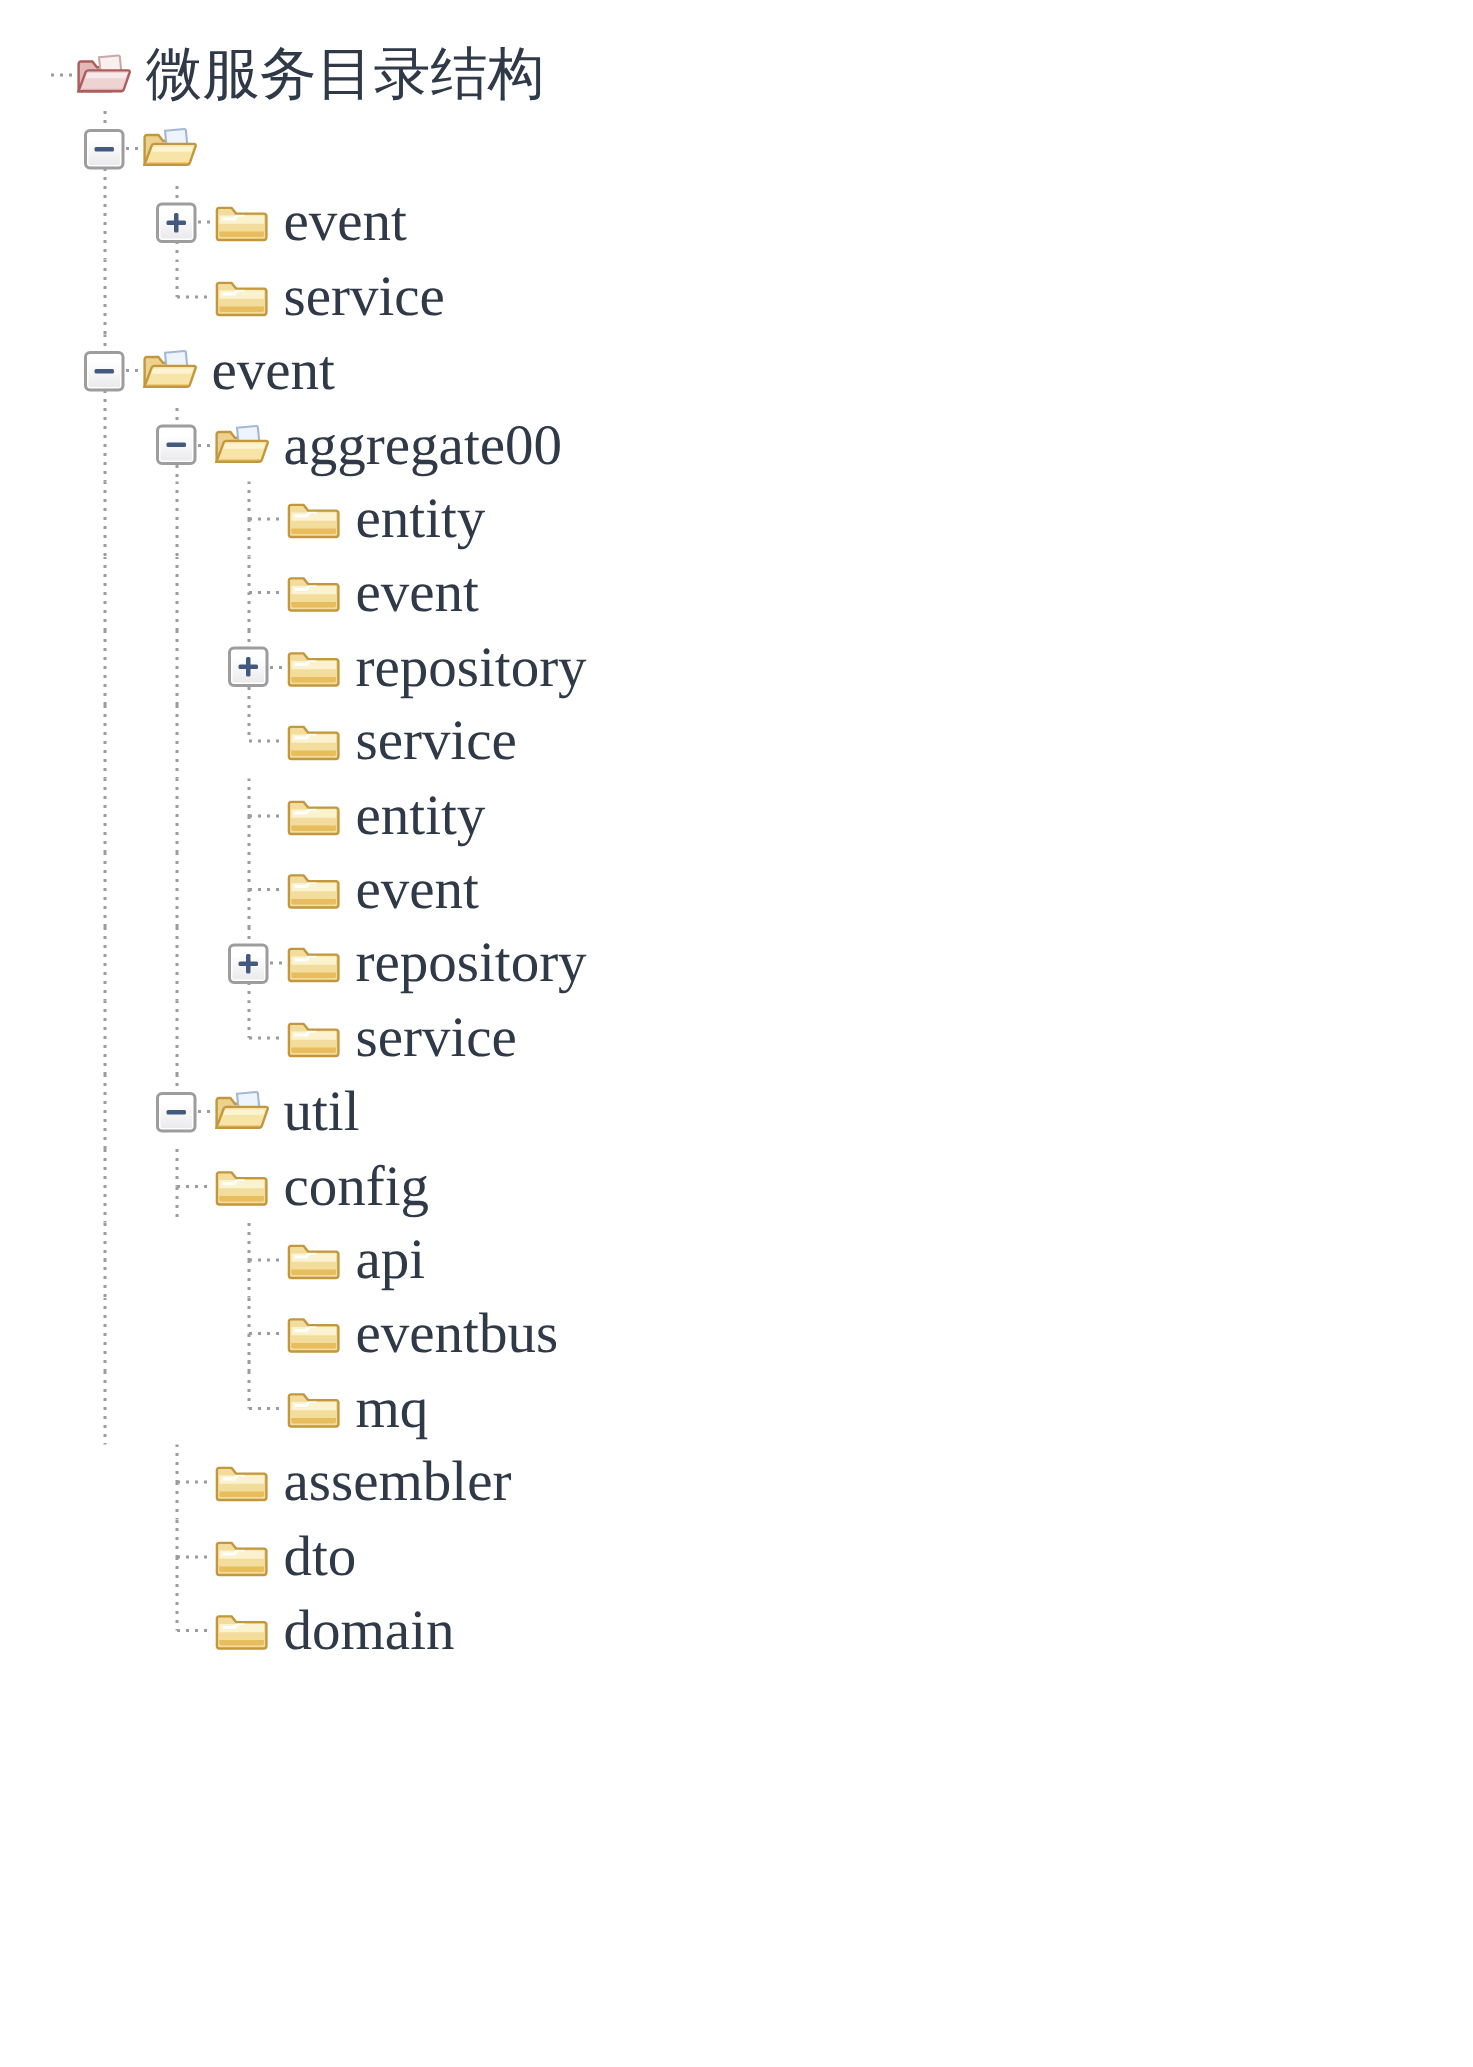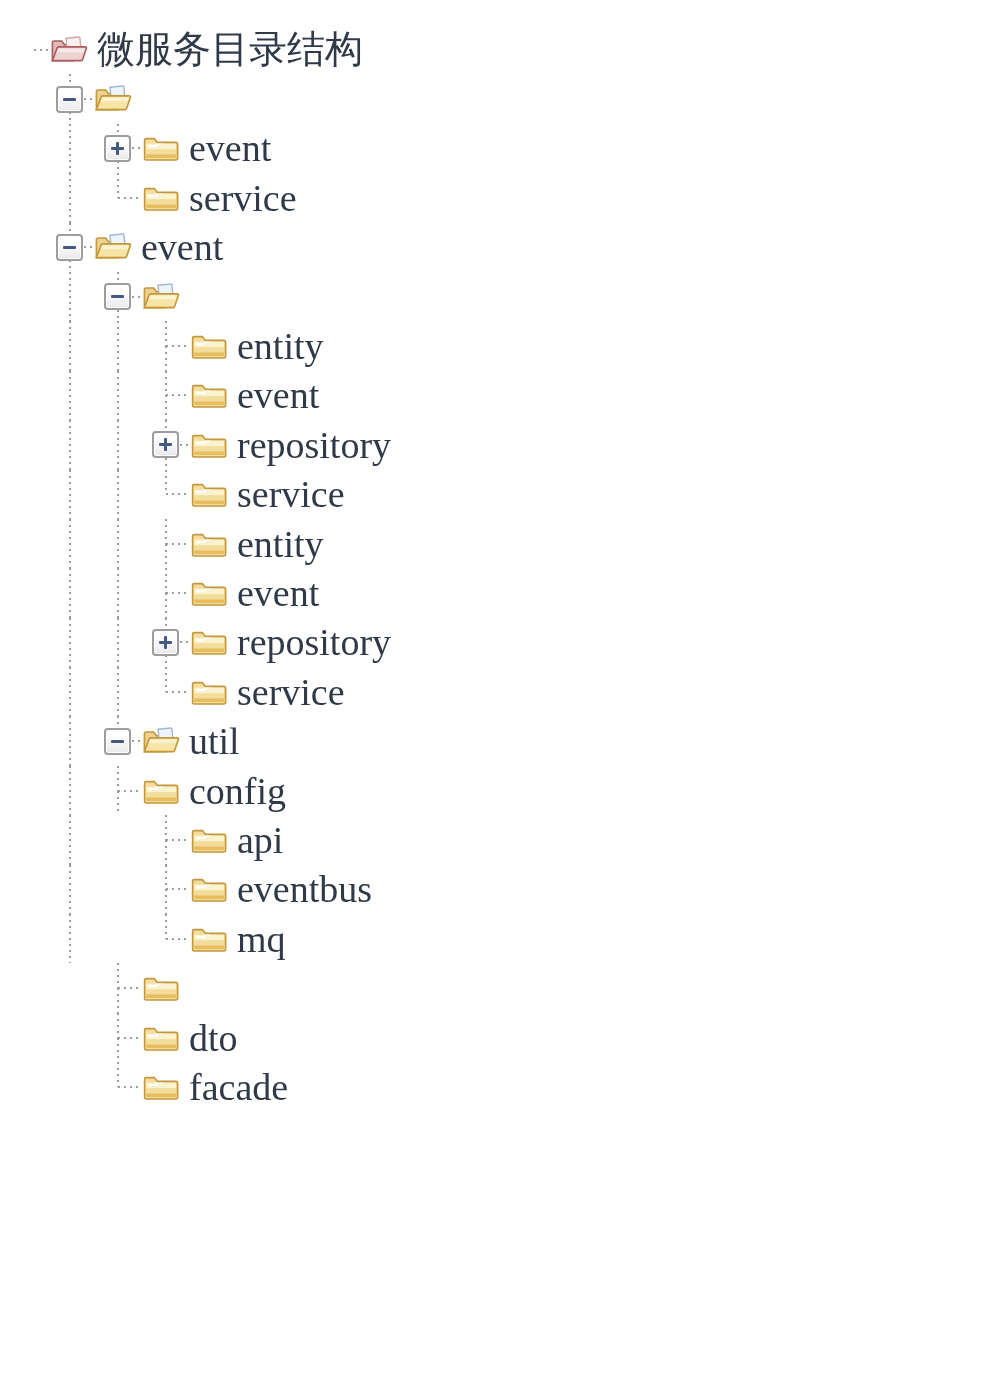--- a/index.html
+++ b/index.html
@@ -133,20 +133,21 @@
         <div class="toggle"></div>
       </div>
       <svg class="icon" width="38" height="32" viewBox="0 0 19 16" aria-hidden="true">
     <path d="M1.2 13.4 V4.3 a.8.8 0 0 1 .8-.8 h3.8 l1.5 1.9 h4.6 v8 z" fill="#ecd28e" stroke="#c2973e" stroke-width=".8"></path>
     <path d="M8 2.1 L14.4 1.5 a.5.5 0 0 1 .55.45 L15.6 8.4 L8.7 9.1 z" fill="#eef4fb" stroke="#a3b8d4" stroke-width=".7"></path>
     <path d="M1.2 13.4 L3.5 7.1 a1 1 0 0 1 .94-.65 H17.7 a.55.55 0 0 1 .52.73 L16.3 12.7 a1 1 0 0 1-.94.7 H1.2 z" fill="#f6e5a7"></path>
     <path d="M4.1 7.3 h13.3 l-.6 1.8 H3.4 z" fill="#fcf3d2"></path>
     <path d="M2.2 12.6 h13.7 l-.1.3 a.9.9 0 0 1-.85.5 H2 z" fill="#ecc468"></path>
     <path d="M1.2 13.4 L3.5 7.1 a1 1 0 0 1 .94-.65 H17.7 a.55.55 0 0 1 .52.73 L16.3 12.7 a1 1 0 0 1-.94.7 H1.2 z" fill="none" stroke="#c2973e" stroke-width=".8"></path>
   </svg>
+      <span class="label">aggregate00</span>
     </div>
     <div class="row">
       <div class="cell">
         <div class="vfull"></div>
       </div>
       <div class="cell">
         <div class="vfull"></div>
       </div>
       <div class="cell">
         <div class="vtop"></div>
@@ -409,20 +410,21 @@
         <div class="vbot"></div>
         <div class="hstub"></div>
       </div>
       <svg class="icon" width="38" height="32" viewBox="0 0 19 16" aria-hidden="true">
     <path d="M1.3 13.2 V4.1 a.8.8 0 0 1 .8-.8 h4.1 l1.5 1.9 h9.3 a.8.8 0 0 1 .8.8 v7.2 a.8.8 0 0 1-.8.8 H2.1 a.8.8 0 0 1-.8-.8 z" fill="#f2dd9c"></path>
     <path d="M2.1 5.8 h14.9 v2.8 H2.1 z" fill="#fbf3d0"></path>
     <path d="M2.1 11.2 h14.9 v1.2 a.6.6 0 0 1-.6.6 H2.7 a.6.6 0 0 1-.6-.6 z" fill="#e7bd5e"></path>
     <path d="M3.2 7 h3.9 l1.1-1.3 h2.3" fill="none" stroke="#ffffff" stroke-width="1"></path>
     <path d="M1.3 13.2 V4.1 a.8.8 0 0 1 .8-.8 h4.1 l1.5 1.9 h9.3 a.8.8 0 0 1 .8.8 v7.2 a.8.8 0 0 1-.8.8 H2.1 a.8.8 0 0 1-.8-.8 z" fill="none" stroke="#c2973e" stroke-width=".8"></path>
   </svg>
+      <span class="label">assembler</span>
     </div>
     <div class="row">
       <div class="cell"></div>
       <div class="cell">
         <div class="vtop"></div>
         <div class="vbot"></div>
         <div class="hstub"></div>
       </div>
       <svg class="icon" width="38" height="32" viewBox="0 0 19 16" aria-hidden="true">
     <path d="M1.3 13.2 V4.1 a.8.8 0 0 1 .8-.8 h4.1 l1.5 1.9 h9.3 a.8.8 0 0 1 .8.8 v7.2 a.8.8 0 0 1-.8.8 H2.1 a.8.8 0 0 1-.8-.8 z" fill="#f2dd9c"></path>
@@ -439,15 +441,15 @@
         <div class="vtop"></div>
         <div class="hstub"></div>
       </div>
       <svg class="icon" width="38" height="32" viewBox="0 0 19 16" aria-hidden="true">
     <path d="M1.3 13.2 V4.1 a.8.8 0 0 1 .8-.8 h4.1 l1.5 1.9 h9.3 a.8.8 0 0 1 .8.8 v7.2 a.8.8 0 0 1-.8.8 H2.1 a.8.8 0 0 1-.8-.8 z" fill="#f2dd9c"></path>
     <path d="M2.1 5.8 h14.9 v2.8 H2.1 z" fill="#fbf3d0"></path>
     <path d="M2.1 11.2 h14.9 v1.2 a.6.6 0 0 1-.6.6 H2.7 a.6.6 0 0 1-.6-.6 z" fill="#e7bd5e"></path>
     <path d="M3.2 7 h3.9 l1.1-1.3 h2.3" fill="none" stroke="#ffffff" stroke-width="1"></path>
     <path d="M1.3 13.2 V4.1 a.8.8 0 0 1 .8-.8 h4.1 l1.5 1.9 h9.3 a.8.8 0 0 1 .8.8 v7.2 a.8.8 0 0 1-.8.8 H2.1 a.8.8 0 0 1-.8-.8 z" fill="none" stroke="#c2973e" stroke-width=".8"></path>
   </svg>
-      <span class="label">facade</span>
+      <span class="label">domain</span>
     </div>
   </div>
 
 </body></html>

